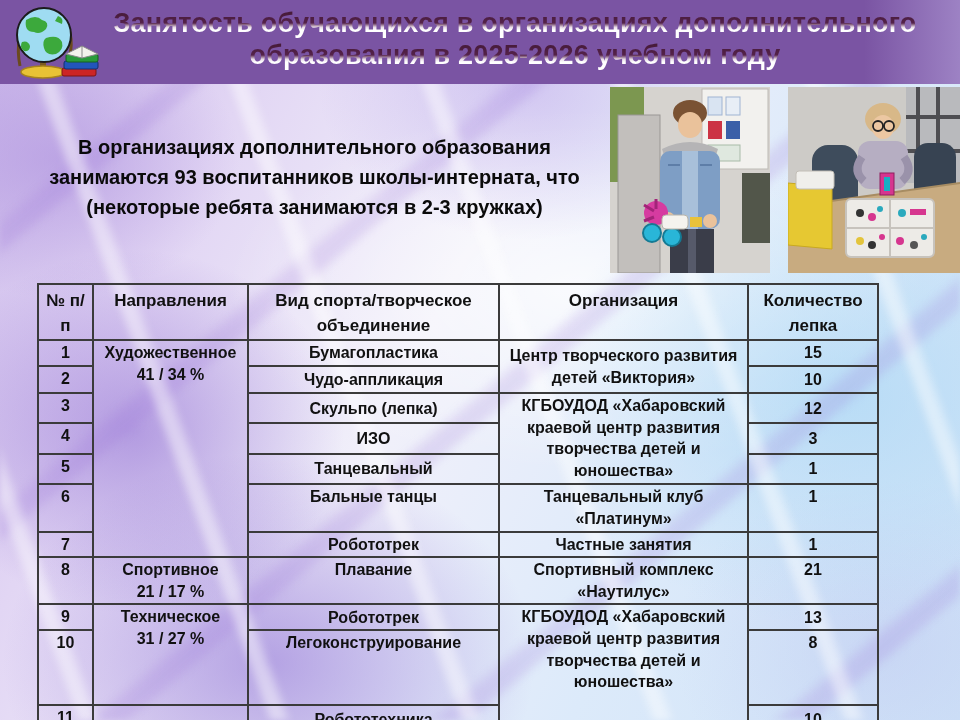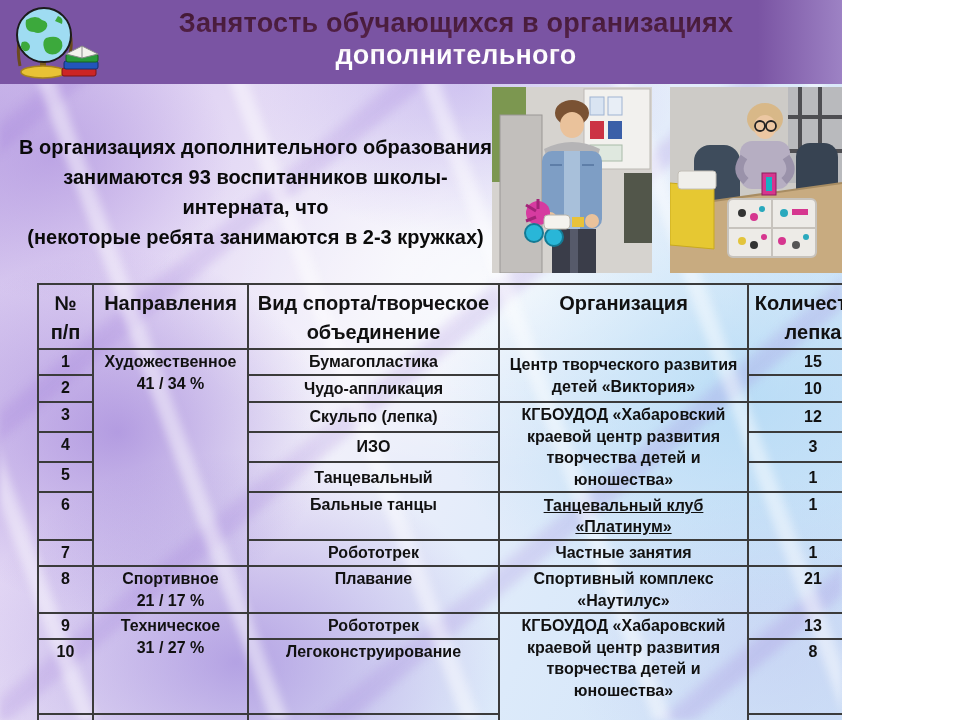--- a/index.html
+++ b/index.html
@@ -1,21 +1,21 @@
 <!DOCTYPE html>
 <html><head>
 <meta charset="utf-8">
 <style>
   html,body{margin:0;padding:0;}
   body{
     width:960px;height:720px;overflow:hidden;
     font-family:"Liberation Sans",sans-serif;
   }
   .slide{
-    position:relative;width:842px;height:720px;overflow:hidden;
+    position:relative;width:960px;height:720px;overflow:hidden;
     background:
       radial-gradient(ellipse 260px 200px at 6% 22%, rgba(168,138,220,0.55), transparent 70%),
       radial-gradient(ellipse 300px 260px at 14% 60%, rgba(118,78,200,0.45), transparent 70%),
       radial-gradient(ellipse 380px 300px at 28% 92%, rgba(120,85,205,0.50), transparent 70%),
       radial-gradient(ellipse 300px 220px at 55% 12%, rgba(150,120,225,0.35), transparent 70%),
       radial-gradient(ellipse 420px 320px at 88% 55%, rgba(168,214,244,0.65), transparent 72%),
       radial-gradient(ellipse 500px 260px at 60% 40%, rgba(255,255,255,0.75), transparent 70%),
       radial-gradient(ellipse 300px 240px at 92% 90%, rgba(190,200,240,0.50), transparent 70%),
       linear-gradient(115deg,#cbb8ea 0%,#e2d6f4 22%,#f1f0fa 45%,#dceafa 70%,#cfe3f8 100%);
   }
@@ -51,27 +51,27 @@
   .photos{display:flex;gap:18px;padding-top:3px;}
   .photo{display:block;background:#d6d3cf;}
   
   table.data{
     position:relative;z-index:1;margin:10px 0 0 37px;border-collapse:collapse;table-layout:fixed;width:840px;
     color:#111;font-weight:bold;
   }
   table.data td,table.data th{
     border:2px solid #3b3b3b;text-align:center;padding:1px 4px;font-size:16px;line-height:1.35;
   }
-  table.data th{font-size:20px;vertical-align:top;padding-top:4px;line-height:1.45;}
+  table.data th{font-size:17px;vertical-align:top;padding-top:4px;line-height:1.45;}
   td.num-cell{vertical-align:top;}
   td.va-top{vertical-align:top;}
   td.dir-cell{vertical-align:top;padding-top:2px;}
   td.org-vik{line-height:1.6;border-radius:16px;}
   td.org-kgb1{font-size:15px;line-height:1.45;padding:0 1px;}
-  td.org-plat{line-height:1.55;text-decoration:underline;}
+  td.org-plat{line-height:1.55;}
   td.org-naut{line-height:1.3;}
   td.org-kgb2{line-height:1.7;vertical-align:top;padding-top:4px;}
 </style>
 </head>
 <body>
 
 <div class="slide">
   <div class="streaks"></div>
 
   <div class="titlebar">
@@ -90,20 +90,21 @@
           <rect x="0" y="20" width="34" height="8" rx="2" fill="#cc2525" stroke="#7e1414"></rect>
           <rect x="2" y="13" width="34" height="8" rx="2" fill="#2255bb" stroke="#12306e"></rect>
           <rect x="4" y="6" width="32" height="8" rx="2" fill="#2a9a3a" stroke="#15621f"></rect>
           <path d="M4 6 L20 -2 L36 6 L20 10 Z" fill="#f4f2ec" stroke="#8a8a8a"></path>
           <path d="M20 -2 L20 10" stroke="#8a8a8a"></path>
         </g>
       </svg>
     </span>
     <h1 class="title">
         <span class="title-line">Занятость обучающихся в организациях дополнительного</span>
+        <span class="title-line">образования в 2025-2026 учебном году</span>
       </h1>
   </div>
 
   <div class="content">
     <p class="intro">
       <span class="line">В организациях дополнительного образования</span>
       <span class="line">занимаются 93 воспитанников школы-интерната, что</span>
       <span class="line">(некоторые ребята занимаются в 2-3 кружках)</span>
     </p>
     <div class="photos">

